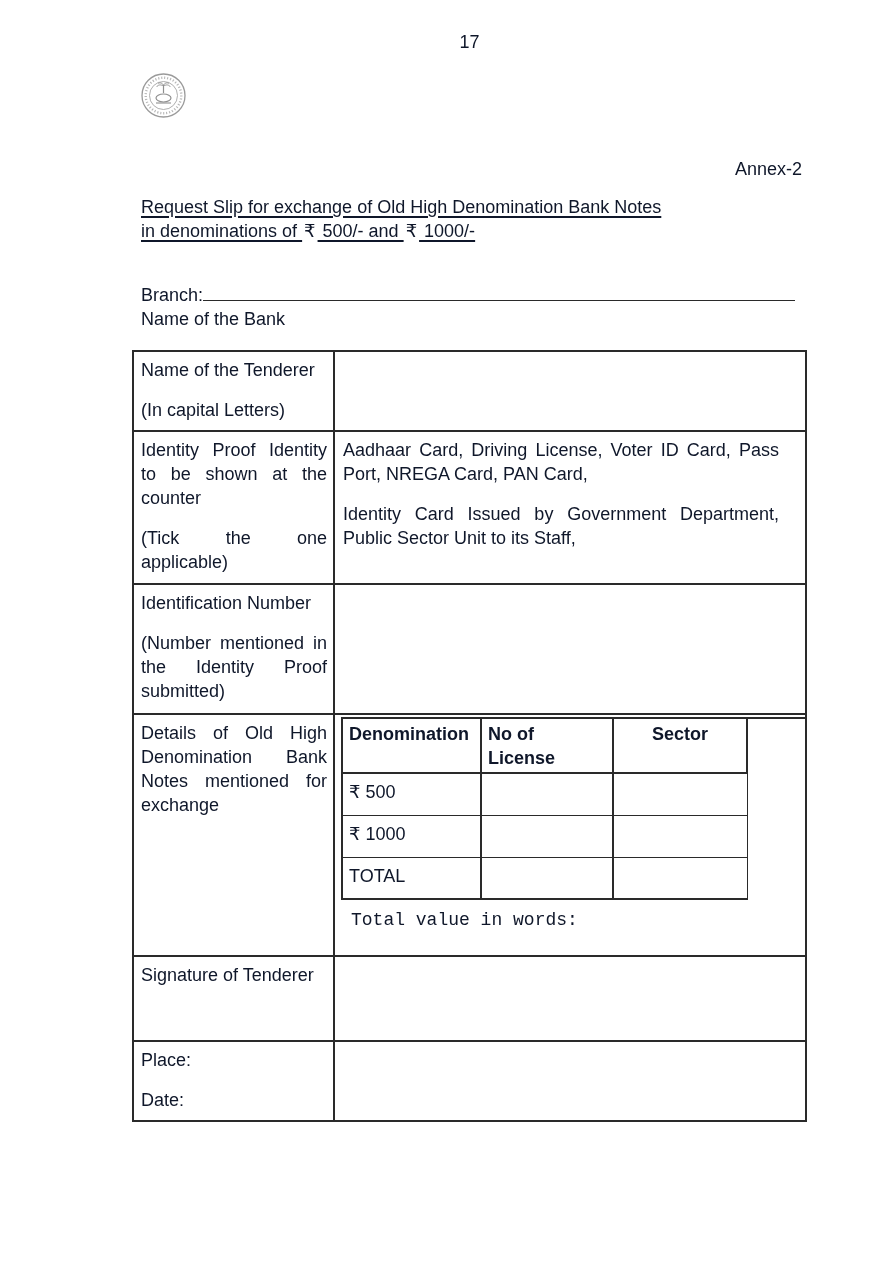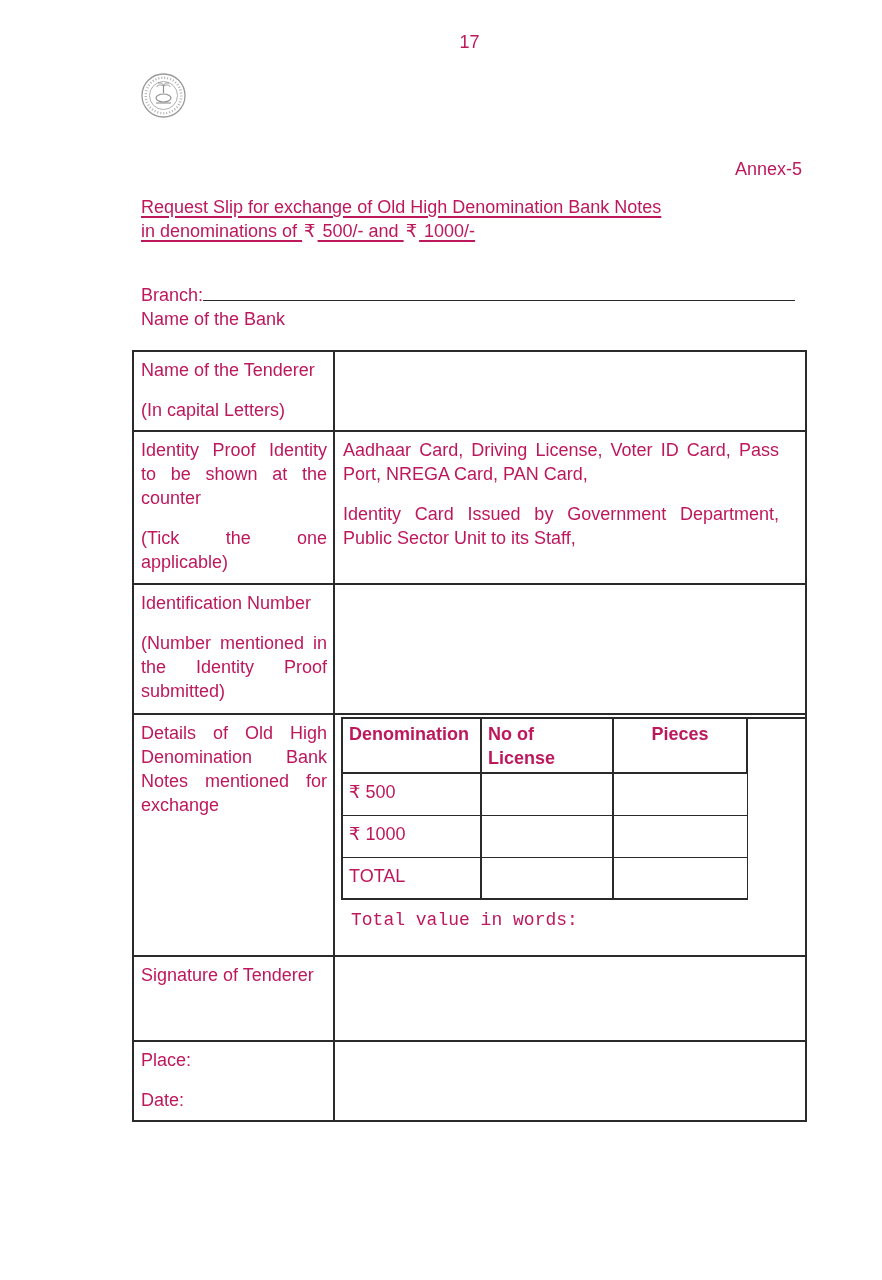--- a/index.html
+++ b/index.html
@@ -1,19 +1,19 @@
 <!DOCTYPE html>
 <html><head>
 <meta charset="utf-8">
 <style>
   * { margin:0; padding:0; box-sizing:border-box; }
   body { background:#e8e8e8; font-family:"Liberation Sans","DejaVu Sans",sans-serif; }
   .page {
     position:relative; width:882px; height:1280px; background:#ffffff;
-    color:#be185d; font-size:18px; line-height:24px; margin:0 auto; overflow:hidden;
+    color:#0f172a; font-size:18px; line-height:24px; margin:0 auto; overflow:hidden;
   }
   .page-number { position:absolute; top:30px; left:132px; width:675px; text-align:center; }
   .logo { position:absolute; top:72px; left:140px; width:47px; height:47px; }
   .annex { position:absolute; top:157px; left:132px; width:675px; text-align:right; padding-right:5px; }
   .title-block { position:absolute; top:195px; left:141px; }
   .u { text-decoration:underline; text-underline-offset:3px; text-decoration-thickness:1.5px; white-space:pre; }
   .rupee { display:inline-block; text-decoration:none; padding:0 2px; }
   .bank-block { position:absolute; top:283px; left:141px; }
   .fill-line { display:inline-block; width:592px; height:14px; border-bottom:1.7px solid #2a2a2a; }
 
@@ -54,21 +54,21 @@
   <svg class="logo" viewBox="0 0 47 47">
     <circle cx="23.5" cy="23.5" r="21.5" fill="none" stroke="#9a9a9a" stroke-width="1.3"></circle>
     <circle cx="23.5" cy="23.5" r="14" fill="none" stroke="#a5a5a5" stroke-width="0.9"></circle>
     <circle cx="23.5" cy="23.5" r="17.8" fill="none" stroke="#8f8f8f" stroke-width="2.4" stroke-dasharray="1.1 1.9" opacity="0.65"></circle>
     <path d="M23.5 13 L23.5 21" stroke="#8f8f8f" stroke-width="1.2" fill="none"></path>
     <path d="M23.5 14 C20 12, 18 13, 16.5 15 M23.5 14 C27 12, 29 13, 30.5 15 M23.5 13 C21.5 10.5, 19.5 10.5, 18 11.5 M23.5 13 C25.5 10.5, 27.5 10.5, 29 11.5" stroke="#8f8f8f" stroke-width="0.9" fill="none"></path>
     <ellipse cx="23.5" cy="26" rx="7.5" ry="4" fill="none" stroke="#8f8f8f" stroke-width="1.2"></ellipse>
     <path d="M16 31 L31 31" stroke="#8f8f8f" stroke-width="1.1"></path>
   </svg>
 
-  <div class="annex">Annex-5</div>
+  <div class="annex">Annex-2</div>
 
   <div class="title-block">
     <div class="u">Request Slip for exchange of Old High Denomination Bank Notes</div>
     <div><span class="u">in denominations of </span><span class="rupee">₹</span><span class="u"> 500/- and </span><span class="rupee">₹</span><span class="u"> 1000/-</span></div>
   </div>
 
   <div class="bank-block">
     <div><span>Branch:</span><span class="fill-line"></span></div>
     <div>Name of the Bank</div>
   </div>
@@ -104,21 +104,21 @@
       <table class="denom-table">
         <colgroup>
             <col class="c1">
             <col class="c2">
             <col class="c3">
           </colgroup>
         <tbody>
             <tr>
           <th>Denomination</th>
           <th>No of License</th>
-          <th class="center">Pieces</th>
+          <th class="center">Sector</th>
         </tr>
         <tr>
           <td>₹ 500</td>
           <td></td>
           <td></td>
         </tr>
         <tr>
           <td>₹ 1000</td>
           <td></td>
           <td></td>

